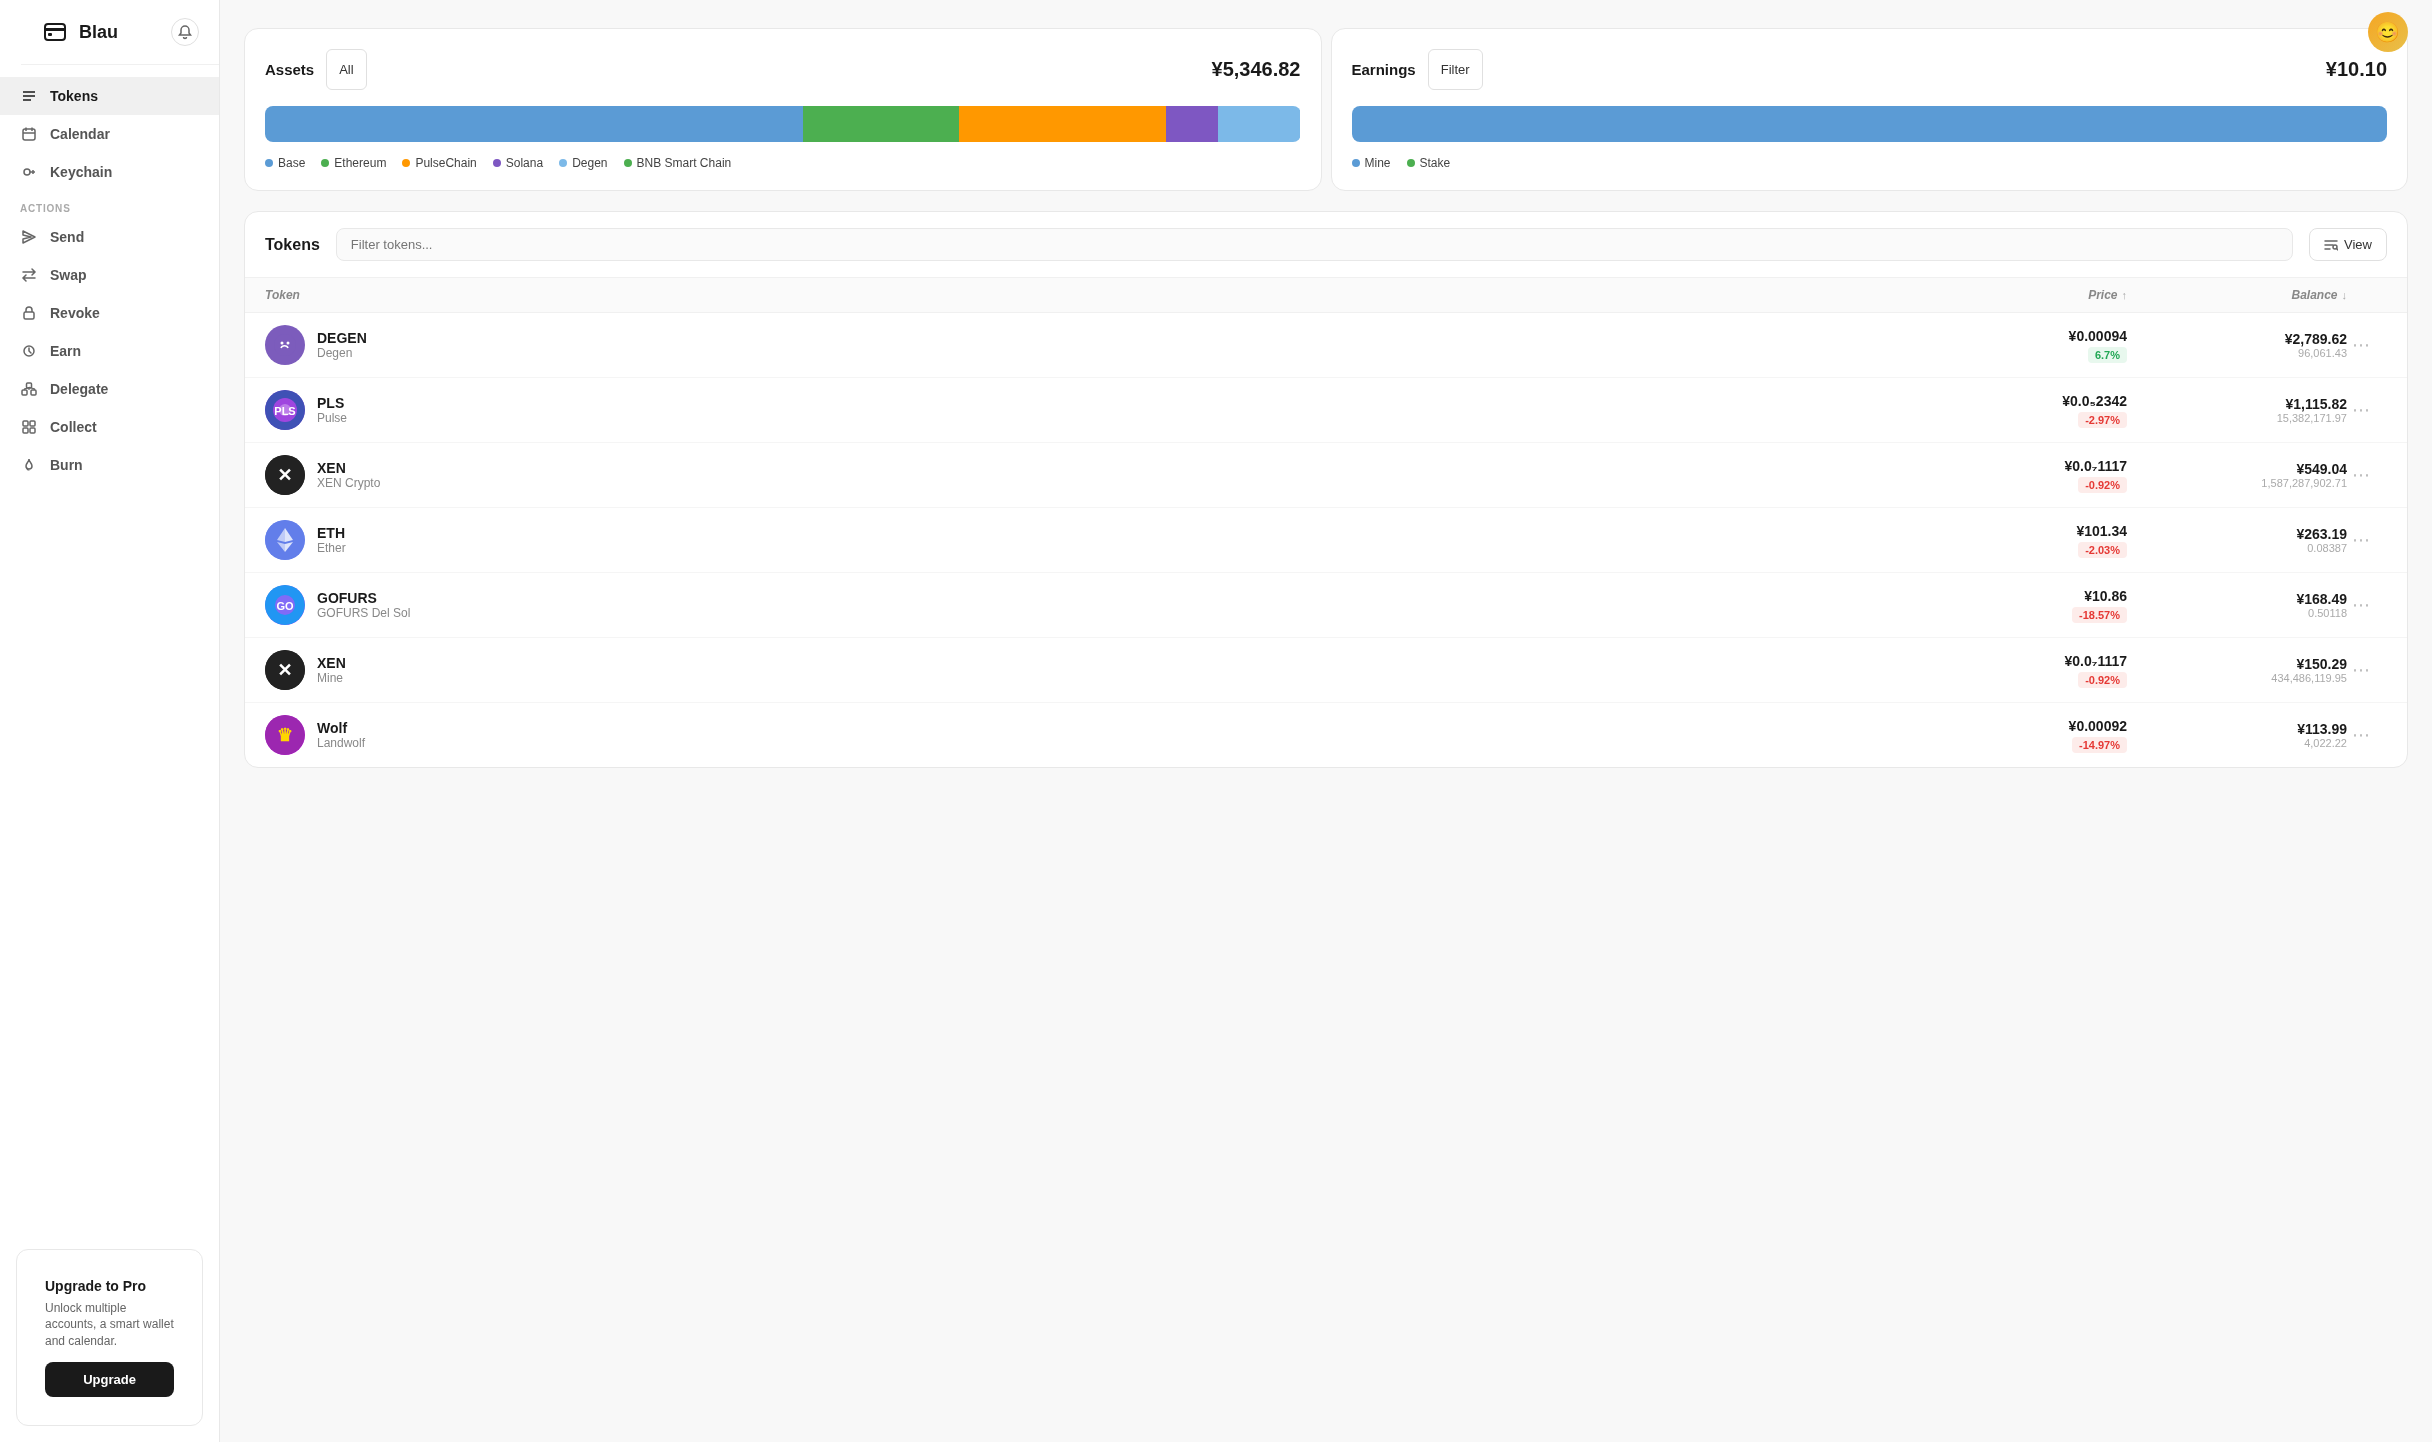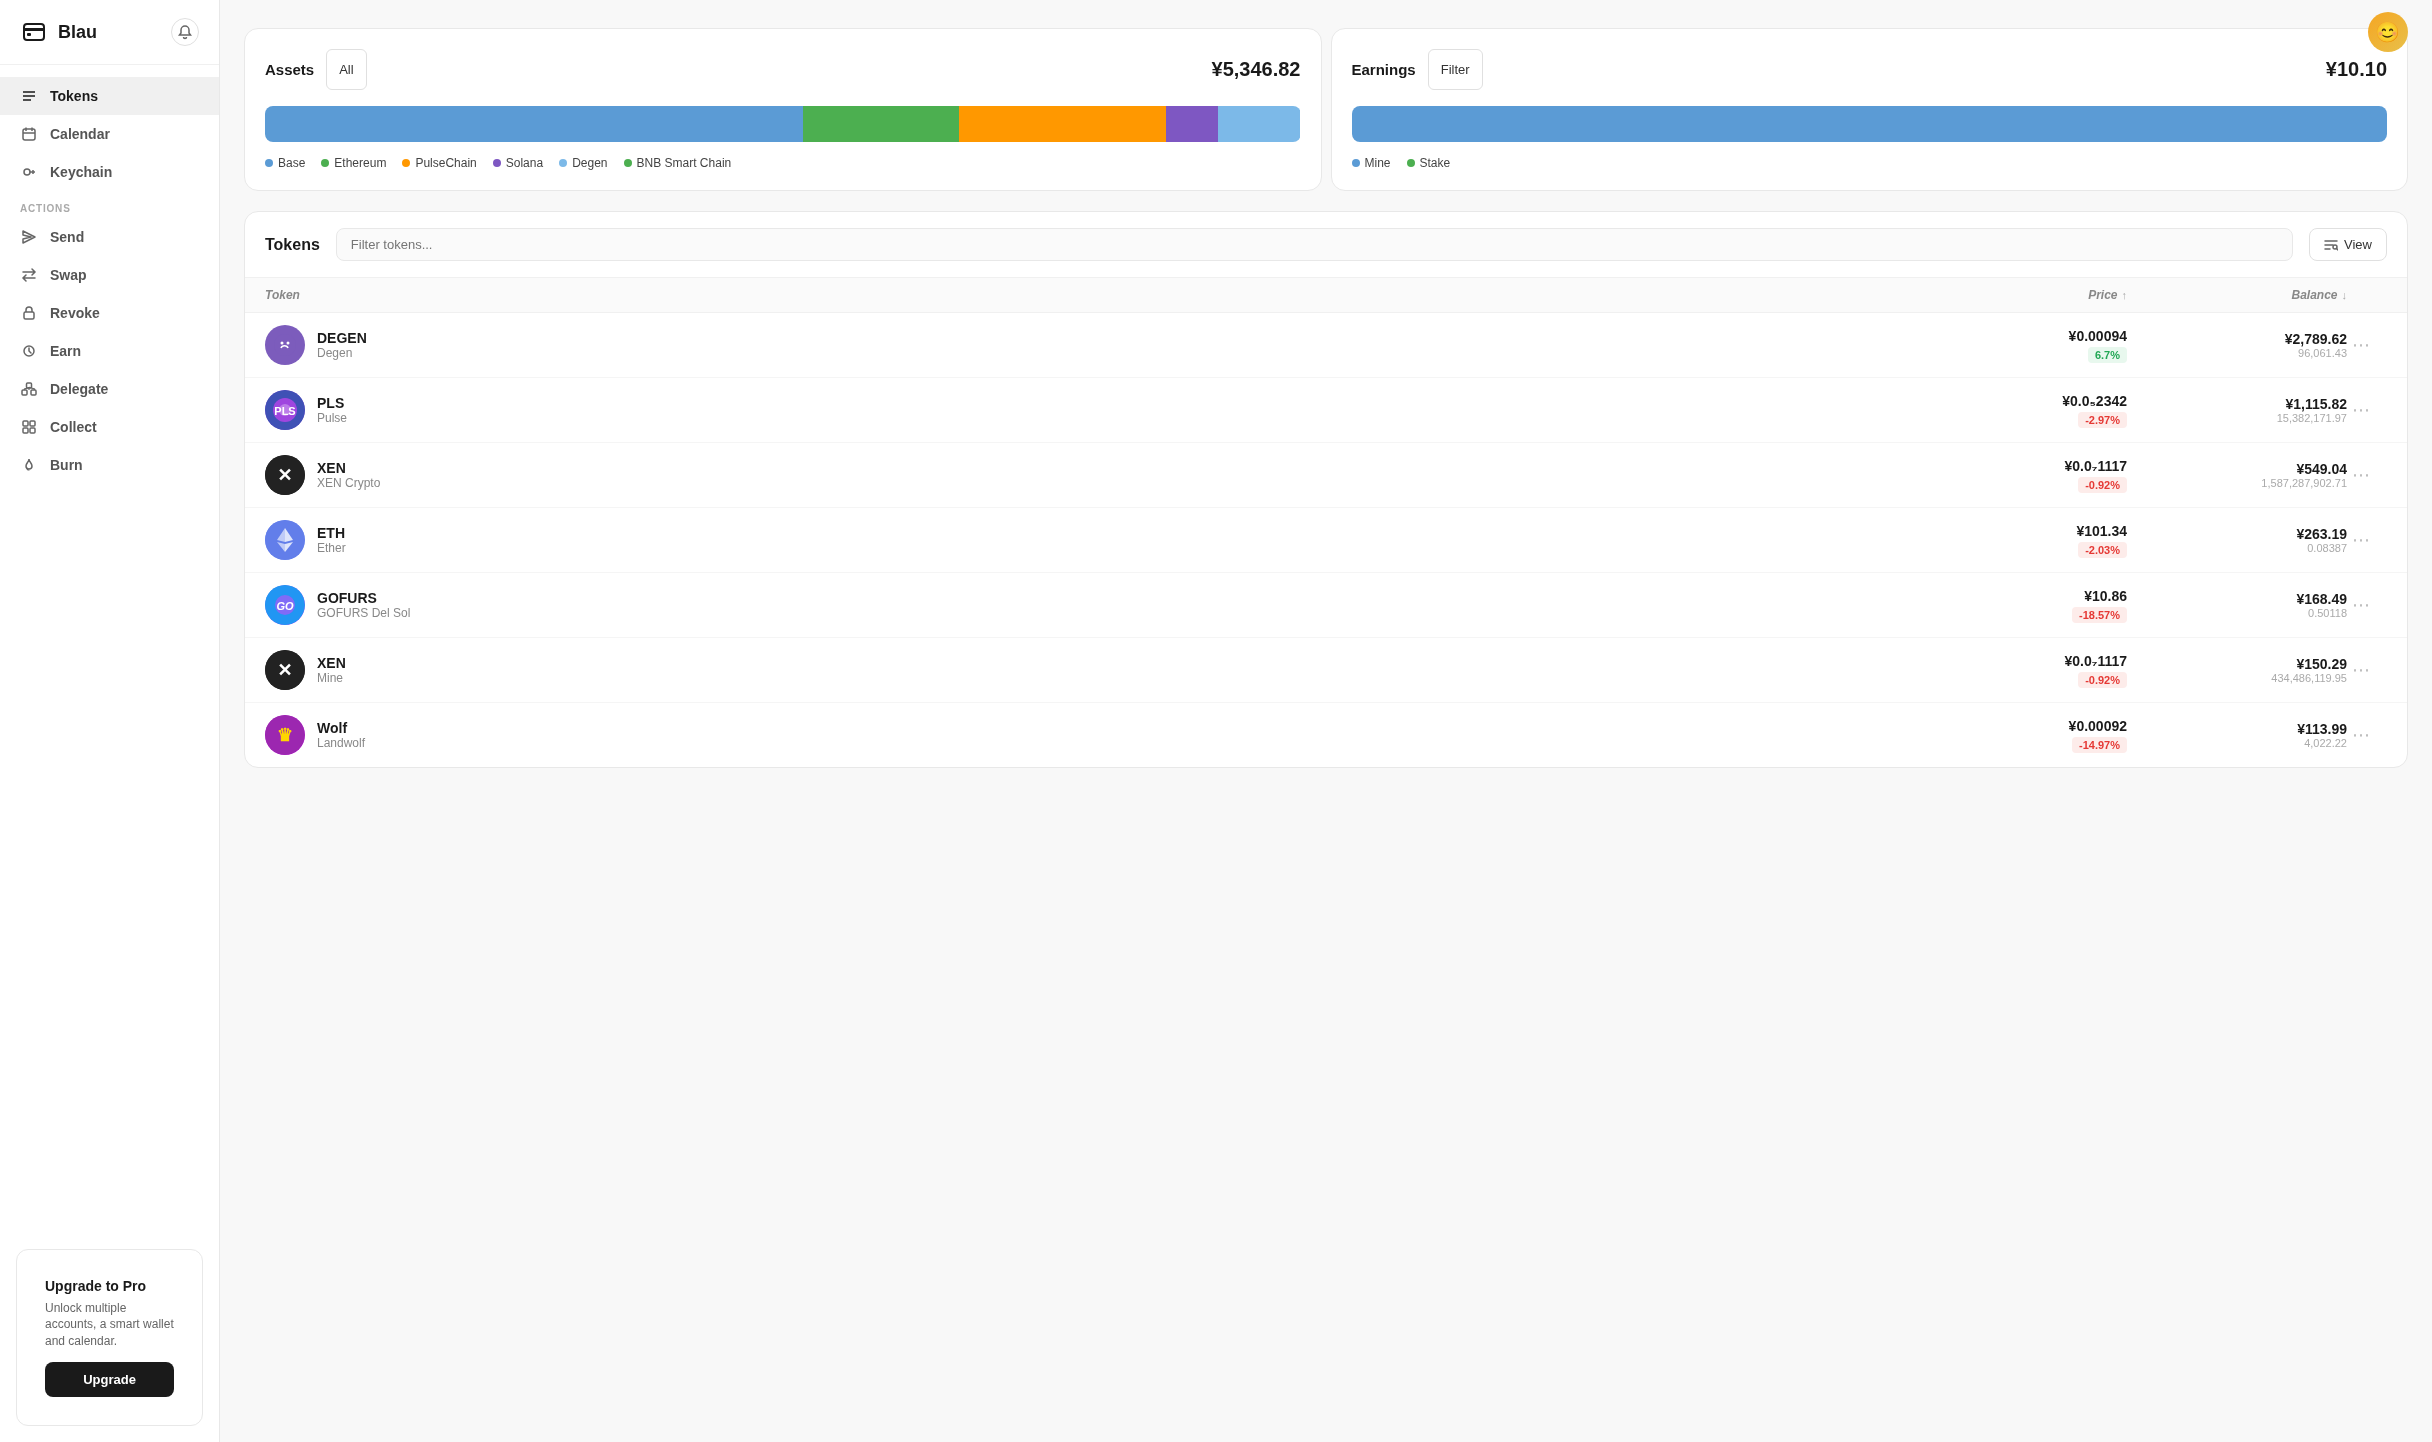--- a/index.html
+++ b/index.html
@@ -14,20 +14,21 @@
       flex-direction: column;
       padding: 0;
       flex-shrink: 0;
     }
     .sidebar-header {
       display: flex;
       align-items: center;
       justify-content: space-between;
       padding: 18px 20px;
       border-bottom: 1px solid #f0f0f0;
+      margin-left: 21px;
     }
     .logo-area {
       display: flex;
       align-items: center;
       gap: 10px;
     }
     .logo-icon {
       width: 28px;
       height: 28px;
     }
@@ -386,21 +387,21 @@
       width: 28px;
       height: 28px;
       border-radius: 4px;
     }
 
     
     .degen-avatar { background: #7c5cbc; color: #fff; }
     .pls-avatar { background: radial-gradient(circle, #e040fb, #3f51b5); color: #fff; }
     .xen-avatar { background: #222; color: #fff; }
     .eth-avatar { background: linear-gradient(135deg, #627eea, #8fa4f4); color: #fff; }
-    .gofurs-avatar { background: linear-gradient(135deg, #2196f3, #e040fb); color: #fff; font-style: italic; }
+    .gofurs-avatar { background: linear-gradient(135deg, #2196f3, #e040fb); color: #fff; }
     .wolf-avatar { background: linear-gradient(135deg, #9c27b0, #e040fb); color: #fff; }
 
     .sort-arrow { font-size: 11px; color: #aaa; }
   </style>
 </head>
 <body>
 
 <div class="sidebar">
   <div class="sidebar-header">
     <div class="logo-area">

